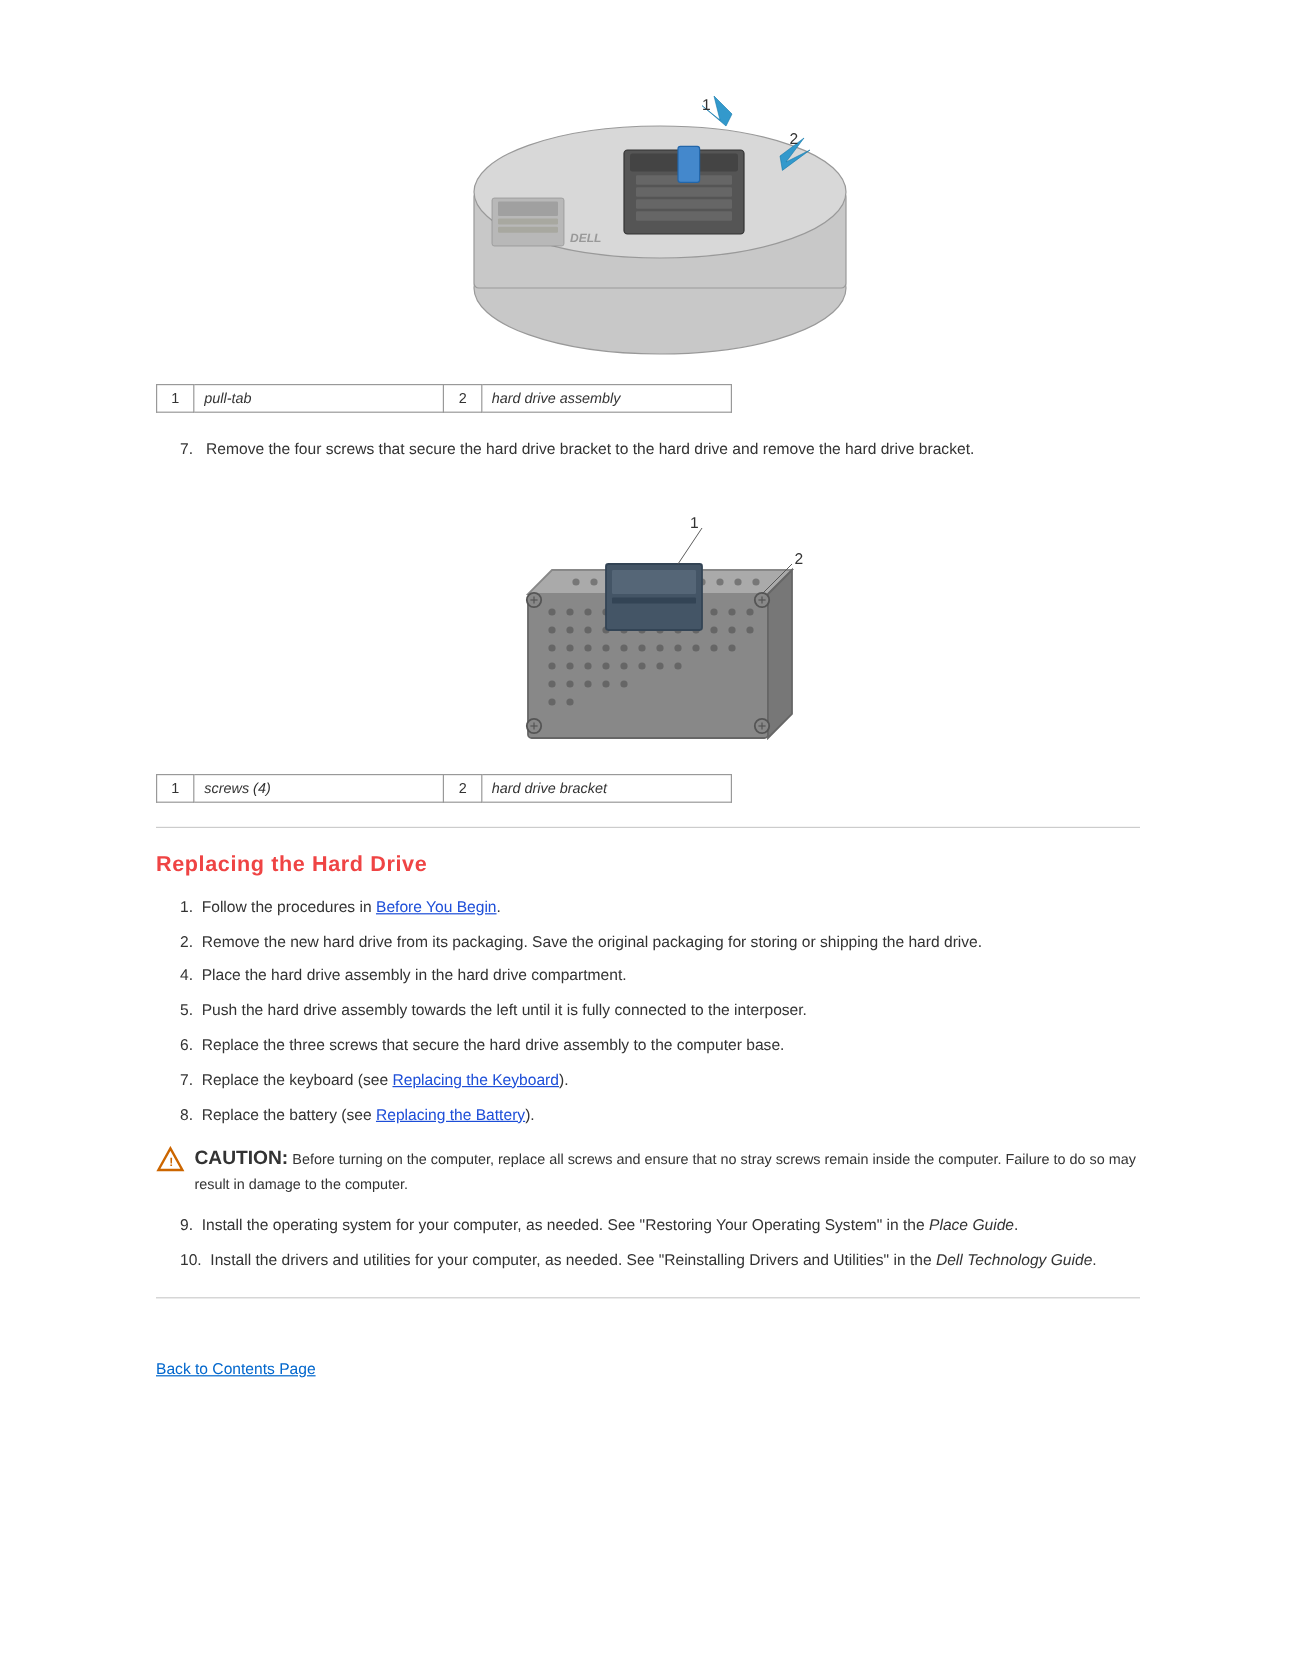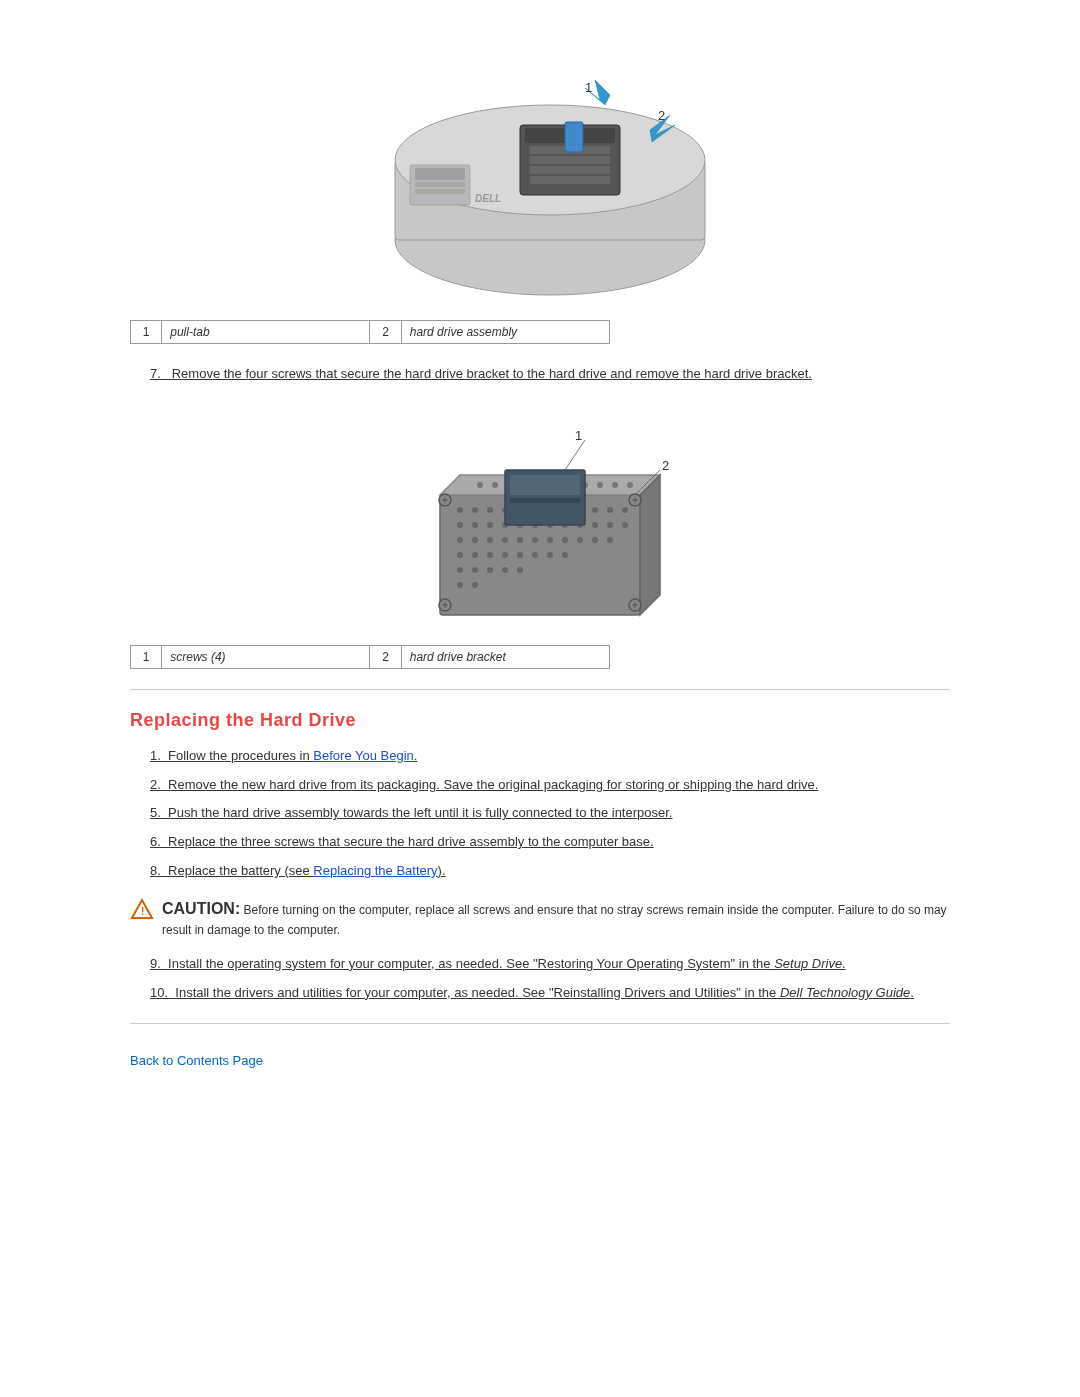--- a/index.html
+++ b/index.html
@@ -40,21 +40,20 @@
     }
     .legend-table td.label-cell {
       width: 200px;
       font-style: italic;
     }
     .step-text {
       margin: 8px 0 8px 20px;
       line-height: 1.6;
       font-size: 13px;
       color: #333;
-      text-decoration: underline;
     }
     .section-title {
       color: #ef4444;
       font-size: 18px;
       font-weight: bold;
       margin: 20px 0 15px 0;
       letter-spacing: 0.5px;
     }
     .divider {
       border: none;
@@ -82,23 +81,24 @@
     }
     .caution-text {
       flex: 1;
     }
     .caution-label {
       font-weight: bold;
       font-size: 16px;
     }
     .back-link {
       color: #0066cc;
+      text-decoration: underline;
       font-size: 13px;
       cursor: pointer;
-      margin-top: 9px;
+      margin-top: 31px;
       display: inline-block;
     }
     .italic { font-style: italic; }
   </style>
 </head>
 <body>
 
 <div class="page-container">
 
   
@@ -285,50 +285,56 @@
 
     <p class="step-text">
       1.&nbsp;&nbsp;Follow the procedures in <span class="link">Before You Begin</span>.
     </p>
 
     <p class="step-text">
       2.&nbsp;&nbsp;<span>Remove the new hard drive from its packaging. Save the original packaging for storing or shipping the hard drive.</span>
     </p>
 
 
+    <p class="step-text">
+      4.&nbsp;&nbsp;<span>Place the hard drive assembly in the hard drive compartment.</span>
+    </p>
 
     <p class="step-text">
       5.&nbsp;&nbsp;<span>Push the hard drive assembly towards the left until it is fully connected to the interposer.</span>
     </p>
 
     <p class="step-text">
       6.&nbsp;&nbsp;<span>Replace the three screws that secure the hard drive assembly to the computer base.</span>
     </p>
 
+    <p class="step-text">
+      7.&nbsp;&nbsp;Replace the keyboard (see <span class="link">Replacing the Keyboard</span>).
+    </p>
 
     <p class="step-text">
       8.&nbsp;&nbsp;Replace the battery (see <span class="link">Replacing the Battery</span>).
     </p>
   </div>
 
   
   <div class="caution-box">
     <svg class="caution-icon" viewBox="0 0 24 24">
       <polygon points="12,2 22,20 2,20" fill="none" stroke="#cc6600" stroke-width="2"></polygon>
       <text x="11" y="17" font-size="10" fill="#cc6600" font-weight="bold">!</text>
     </svg>
     <span class="caution-text">
       <span class="caution-label">CAUTION:</span>
       <span> Before turning on the computer, replace all screws and ensure that no stray screws remain inside the computer. Failure to do so may result in damage to the computer.</span>
     </span>
   </div>
 
   
   <p class="step-text">
-    9.&nbsp;&nbsp;Install the operating system for your computer, as needed. See "Restoring Your Operating System" in the <span class="italic">Setup Drive</span>.
+    9.&nbsp;&nbsp;Install the operating system for your computer, as needed. See "Restoring Your Operating System" in the <span class="italic">Place Guide</span>.
   </p>
 
   
   <p class="step-text">
     10.&nbsp;&nbsp;Install the drivers and utilities for your computer, as needed. See "Reinstalling Drivers and Utilities" in the <span class="italic">Dell Technology Guide</span>.
   </p>
 
   <hr class="divider">
 
   

